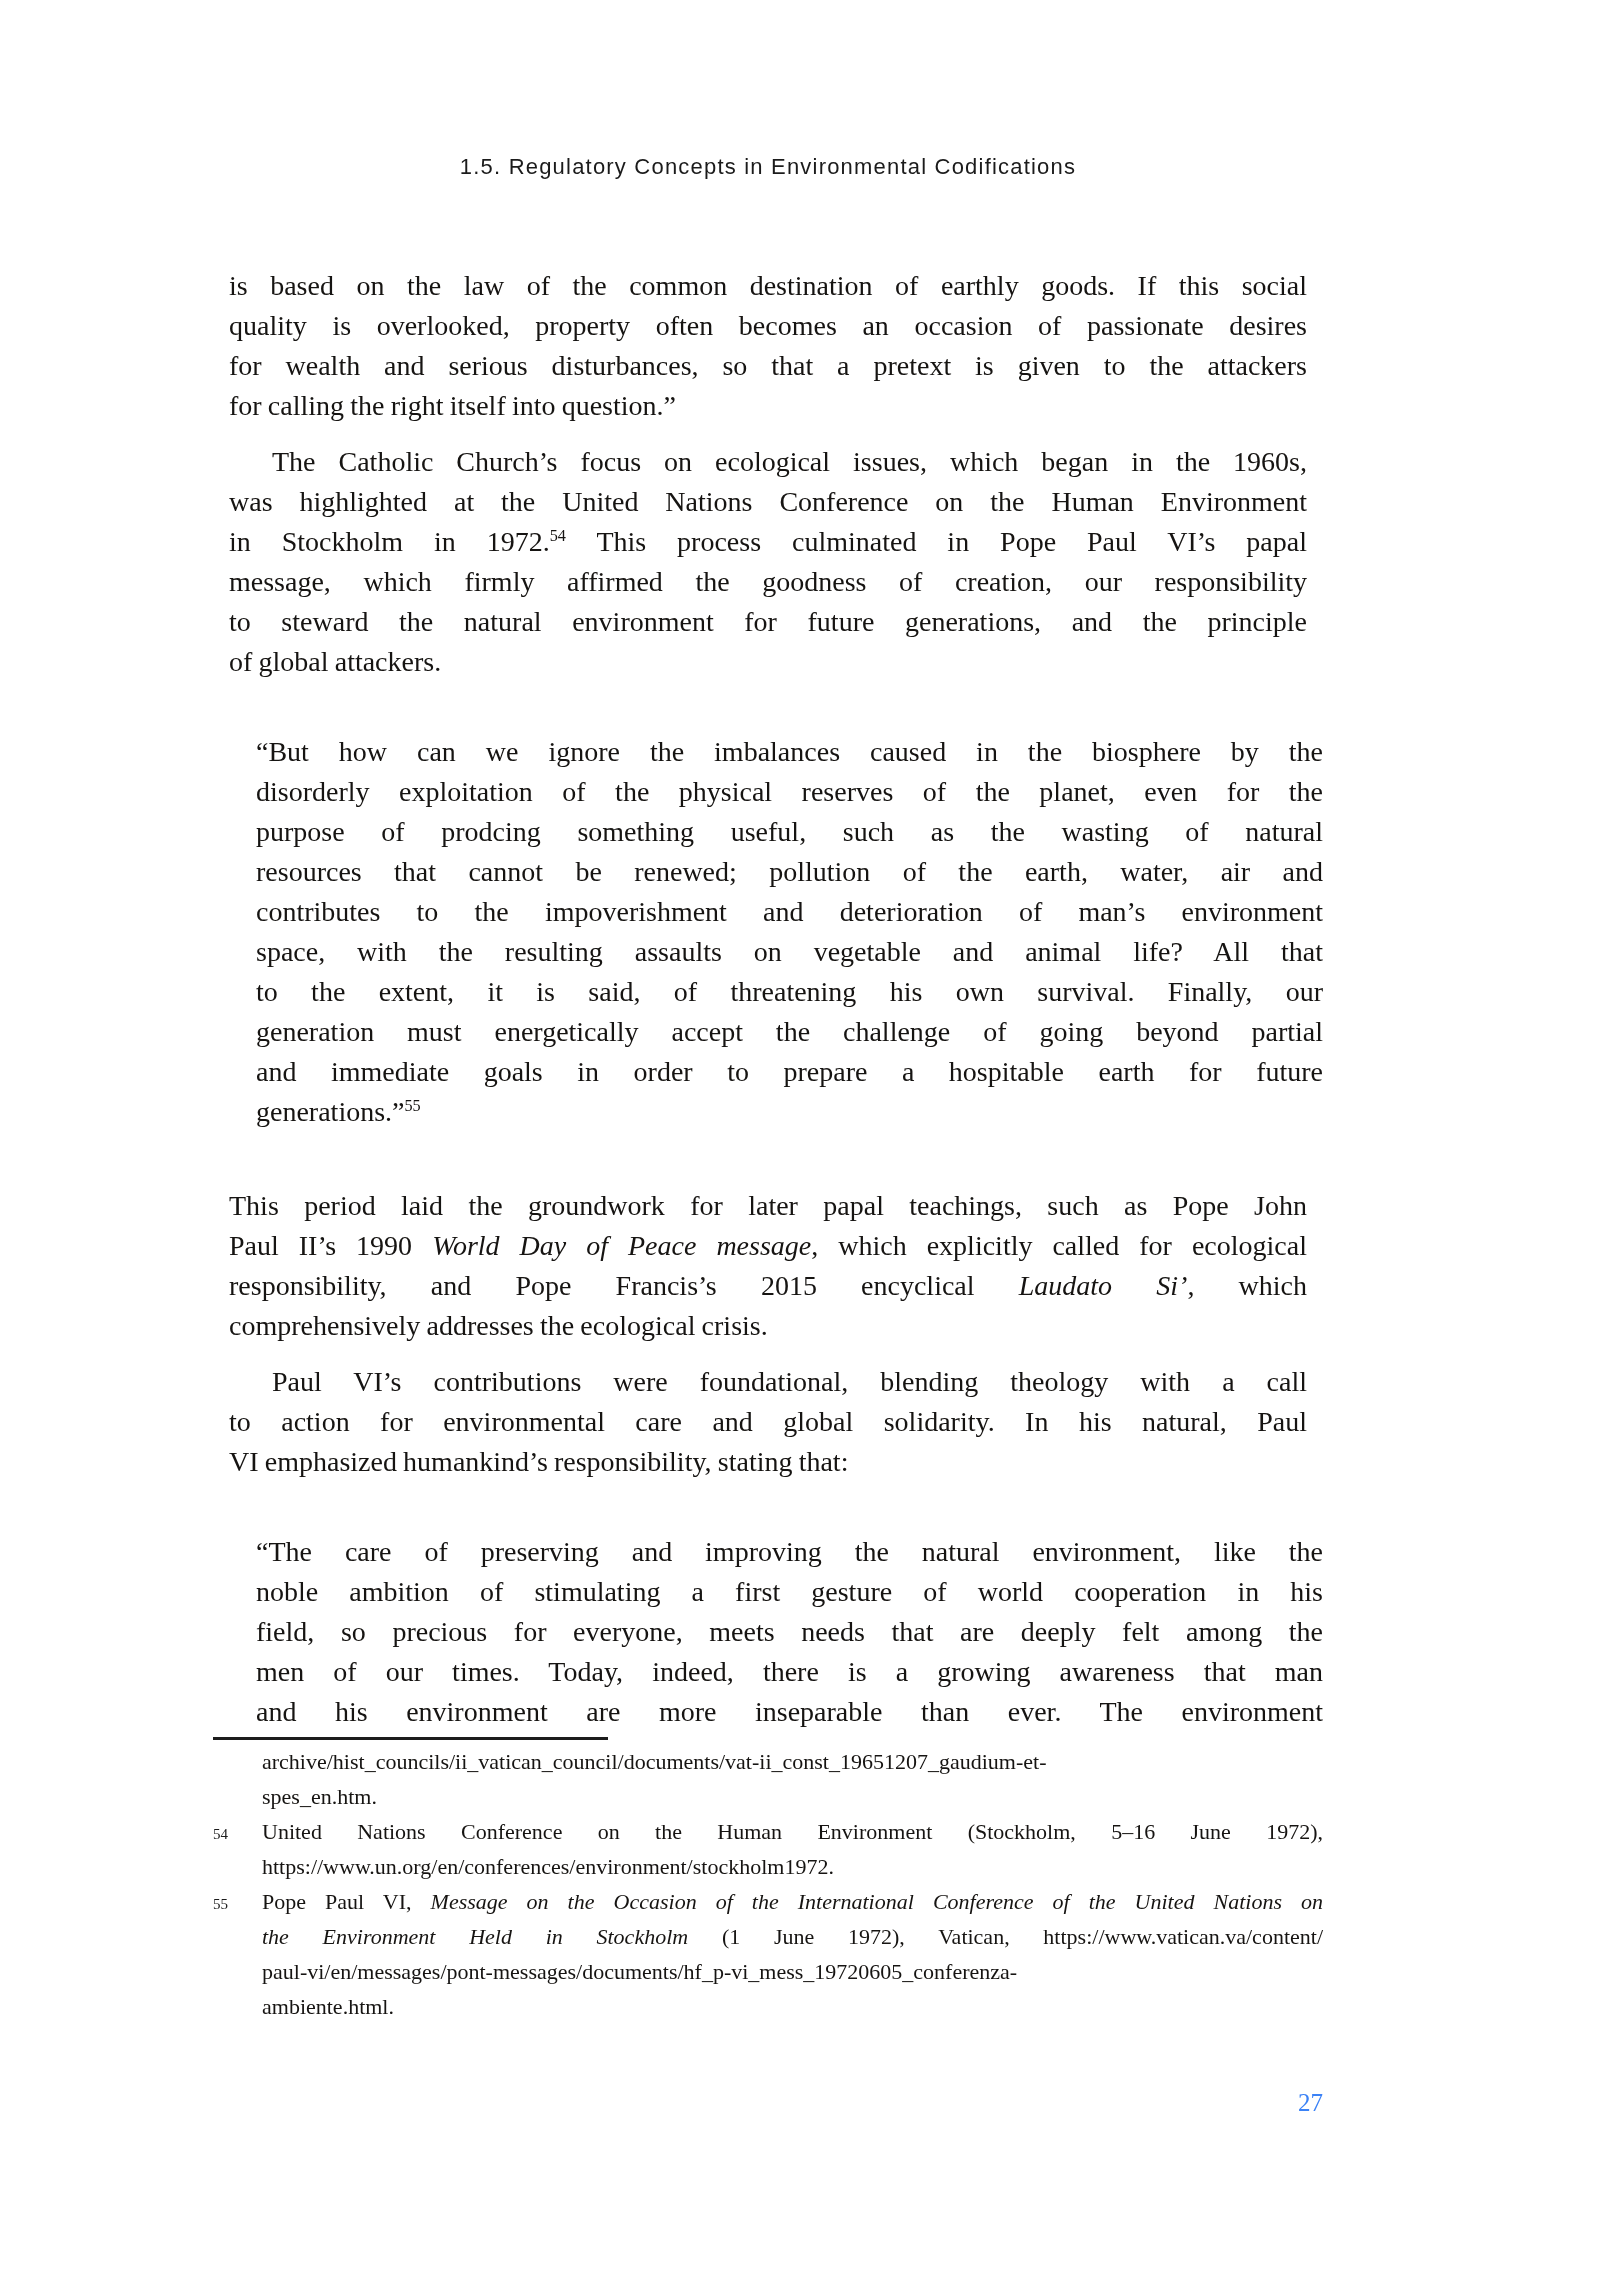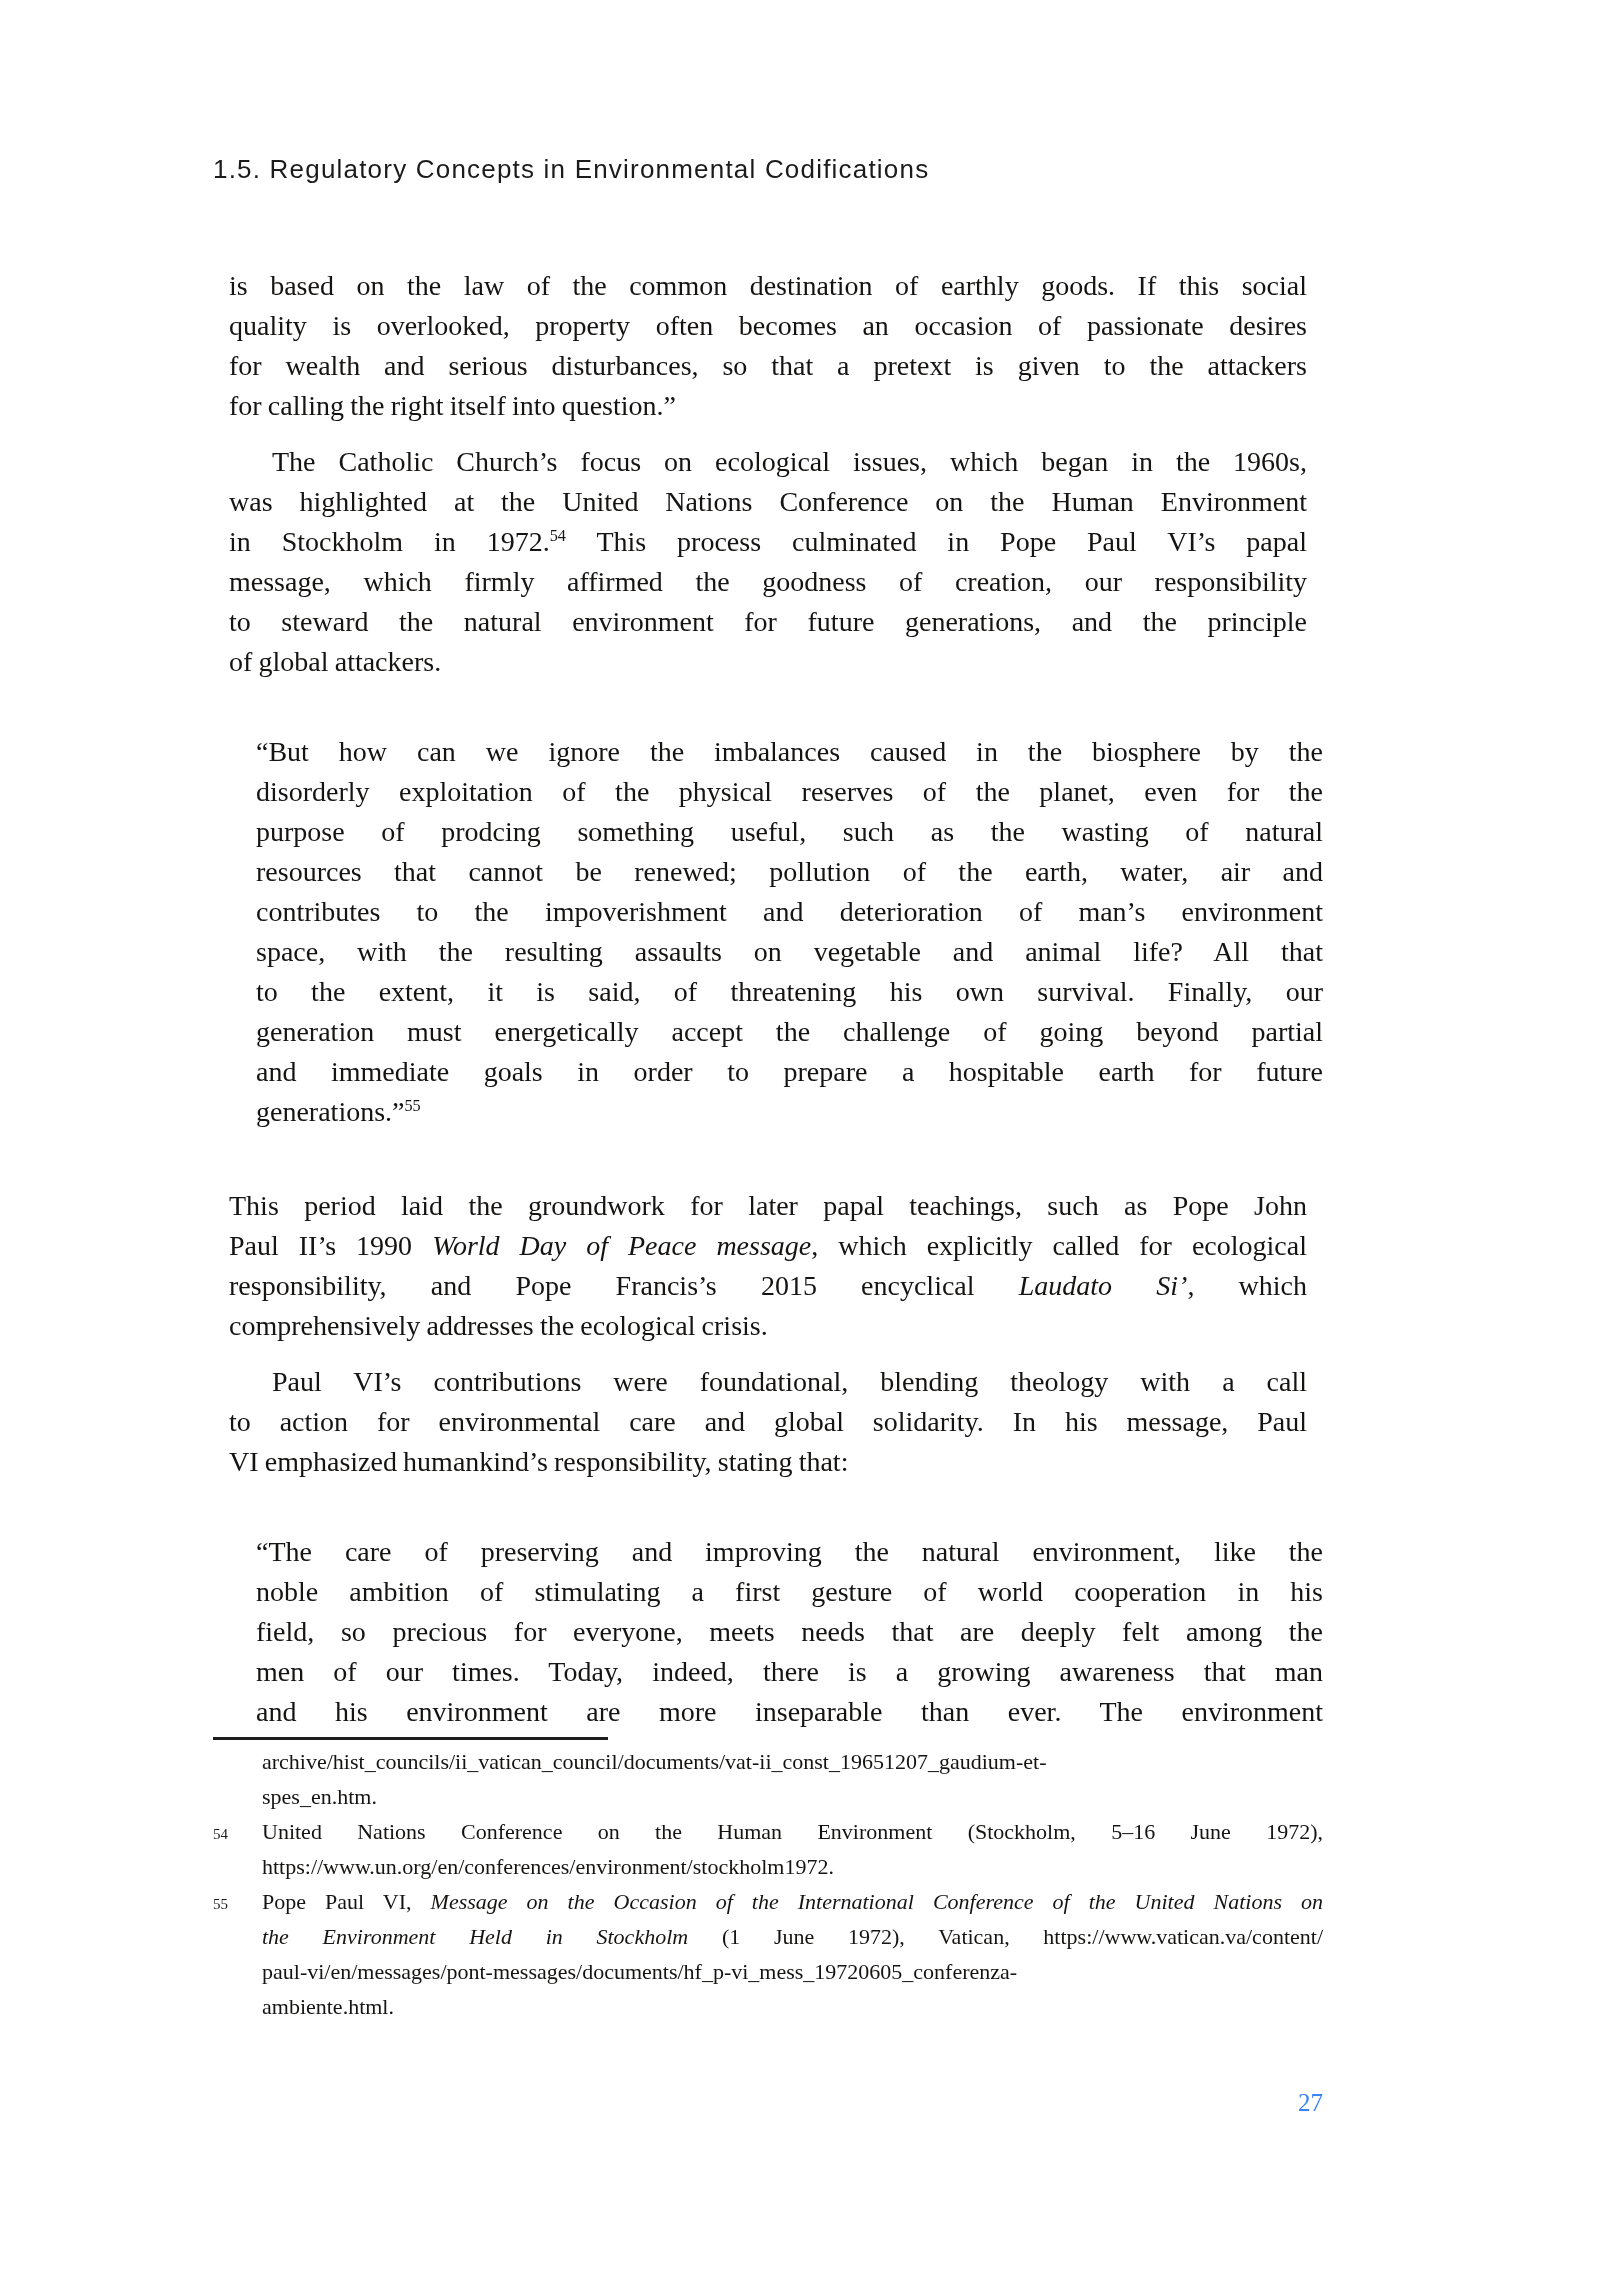--- a/index.html
+++ b/index.html
@@ -8,22 +8,23 @@
     width: 1612px;
     height: 2295px;
     background: #ffffff;
     color: #161412;
     font-family: "Liberation Serif", "DejaVu Serif", serif;
     overflow: hidden;
   }
   .running-head {
     position: absolute;
     left: 213px; top: 154px; width: 1110px;
+    text-align: center;
     font-family: "Liberation Sans", "DejaVu Sans", sans-serif;
-    font-size: 26px;
+    font-size: 22px;
     letter-spacing: 1.2px;
     color: #1b1b1b;
     white-space: nowrap;
   }
   .column {
     position: absolute;
     left: 213px; top: 250px; width: 1110px;
     font-size: 28px;
     line-height: 40px;
   }
@@ -104,21 +105,21 @@
         <div class="ln last">generations.”<sup>55</sup></div>
       </div>
       <div class="block para">
         <div class="ln">This period laid the groundwork for later papal teachings, such as Pope John</div>
         <div class="ln">Paul II’s 1990 <i>World Day of Peace message</i>, which explicitly called for ecological</div>
         <div class="ln">responsibility, and Pope Francis’s 2015 encyclical <i>Laudato Si’</i>, which</div>
         <div class="ln last">comprehensively addresses the ecological crisis.</div>
       </div>
       <div class="block para">
         <div class="ln indent">Paul VI’s contributions were foundational, blending theology with a call</div>
-        <div class="ln">to action for environmental care and global solidarity. In his message, Paul</div>
+        <div class="ln">to action for environmental care and global solidarity. In his natural, Paul</div>
         <div class="ln last">VI emphasized humankind’s responsibility, stating that:</div>
       </div>
       <div class="block quote">
         <div class="ln">“The care of preserving and improving the natural environment, like the</div>
         <div class="ln">noble ambition of stimulating a first gesture of world cooperation in his</div>
         <div class="ln">field, so precious for everyone, meets needs that are deeply felt among the</div>
         <div class="ln">men of our times. Today, indeed, there is a growing awareness that man</div>
         <div class="ln">and his environment are more inseparable than ever. The environment</div>
       </div>
     </main>

